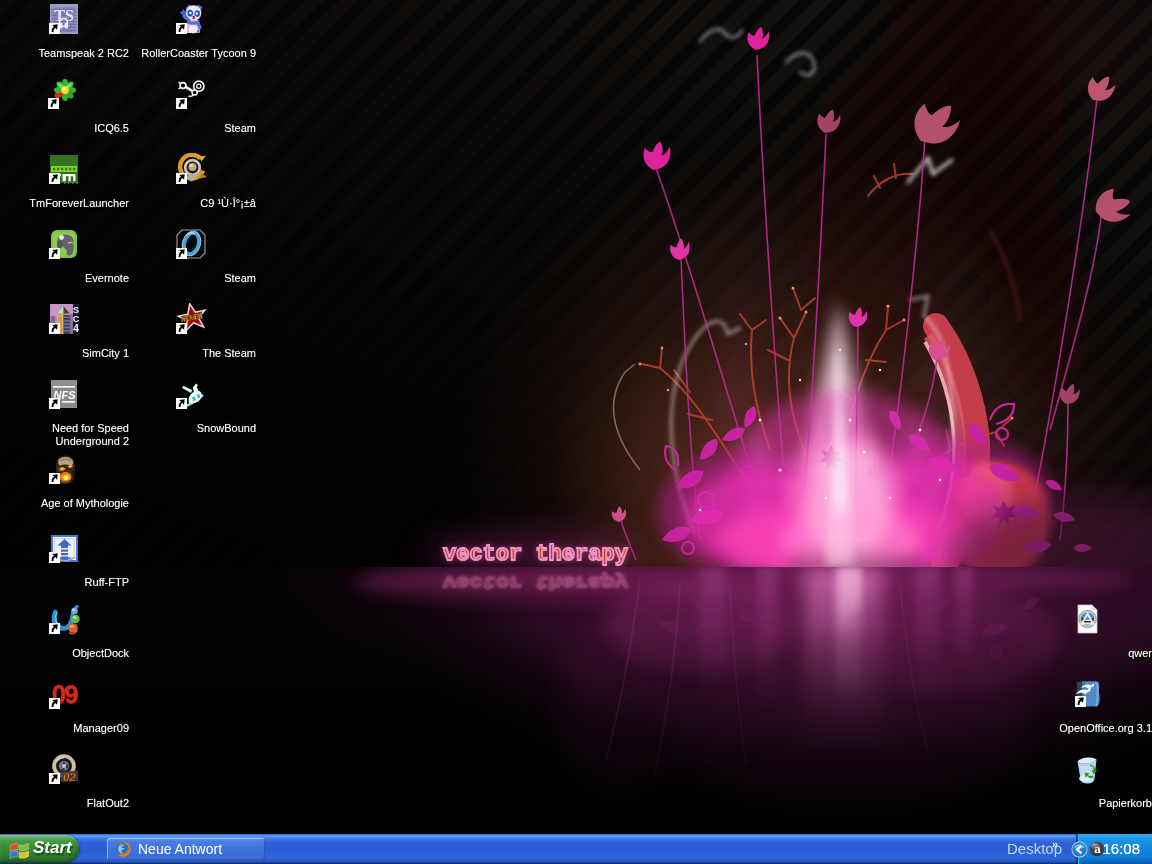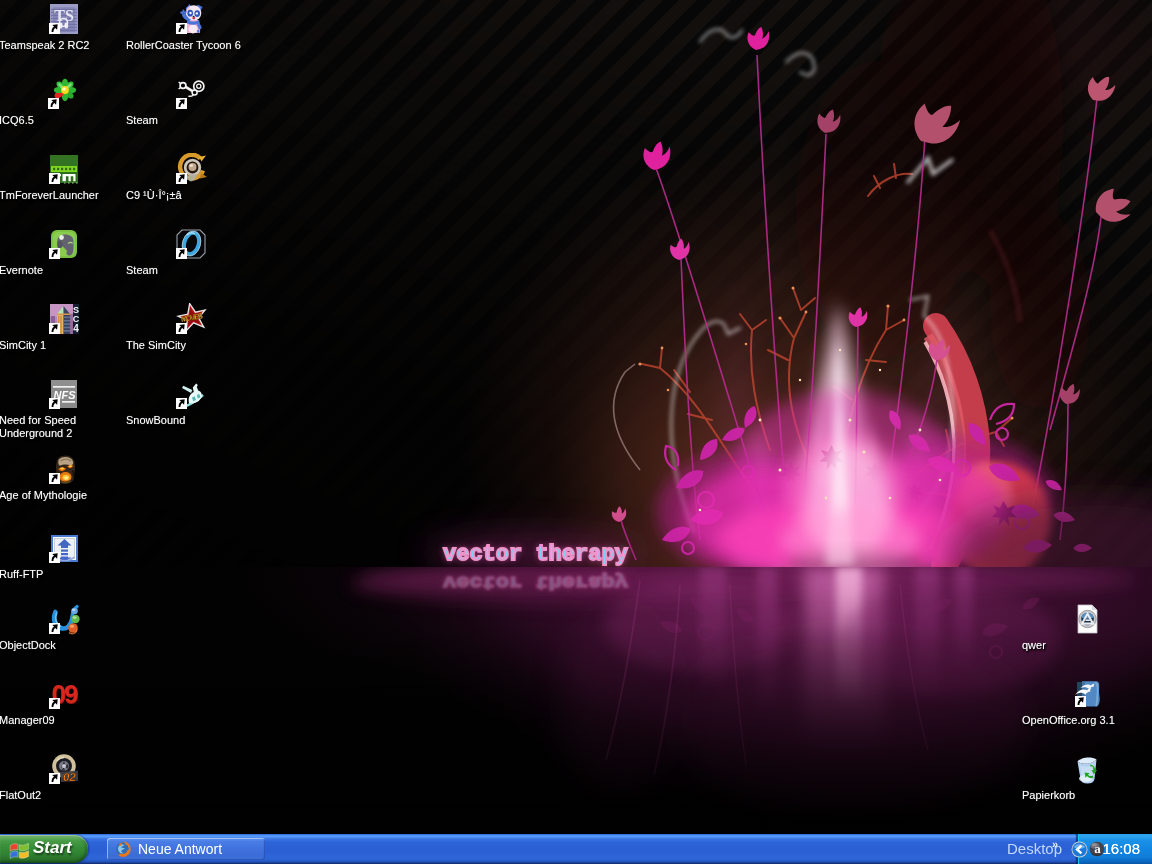--- a/index.html
+++ b/index.html
@@ -1,23 +1,23 @@
 <!DOCTYPE html>
 <html><head><meta charset="utf-8"><style>
 *{margin:0;padding:0;box-sizing:border-box}
 html,body{width:1152px;height:864px;overflow:hidden;background:#000;font-family:"Liberation Sans",sans-serif}
 #wp{position:absolute;left:0;top:0}
-.ic{position:absolute;width:130px;text-align:left;color:#fff;font-size:11px;line-height:13px}
+.ic{position:absolute;width:130px;text-align:right;color:#fff;font-size:11px;line-height:13px}
 .ic svg{display:block;margin:0 auto}
-.ic .lb{margin-top:4px;text-shadow:0 0 1px rgba(255,255,255,.45),1px 1px 1px #000,1px 2px 2px rgba(0,0,0,.9)}
-#vt,#vtr{position:absolute;font:bold 22px "Liberation Mono",monospace;color:#7dd3fc;-webkit-text-stroke:1.8px #ef93c8;text-shadow:0 0 7px rgba(255,110,200,.75),0 0 2px rgba(255,160,215,.9);white-space:nowrap}
+.ic .lb{margin-top:12px;text-shadow:0 0 1px rgba(255,255,255,.45),1px 1px 1px #000,1px 2px 2px rgba(0,0,0,.9)}
+#vt,#vtr{position:absolute;font:bold 22px "Liberation Mono",monospace;color:#c2410c;-webkit-text-stroke:1.8px #ef93c8;text-shadow:0 0 7px rgba(255,110,200,.75),0 0 2px rgba(255,160,215,.9);white-space:nowrap}
 #vt{left:443px;top:542px}
 #vtr{left:443px;top:569px;transform:scaleY(-.85);opacity:.42;filter:blur(1px)}
 #bar{position:absolute;left:0;top:834px;width:1152px;height:30px;background:linear-gradient(180deg,#2b63d6 0%,#4e92f5 5%,#5a9cf7 9%,#3a74e4 16%,#2d64d8 28%,#2a5fd3 58%,#2e66da 78%,#2b60cf 87%,#2152b6 93%,#16378a 97%,#10295e 100%)}
-#start{position:absolute;left:0;top:1px;width:88px;height:28px;border-radius:0 16px 16px 0;background:linear-gradient(180deg,#4f9e4c 0%,#6cb266 6%,#459a43 22%,#378d37 45%,#2f8132 70%,#2a7029 88%,#1d5a1f 100%);box-shadow:inset 0 1px 1px rgba(255,255,255,.45),inset -2px -1px 3px rgba(0,40,0,.4),1px 0 2px rgba(0,20,80,.5)}
+#start{position:absolute;left:0;top:1px;width:79px;height:28px;border-radius:0 16px 16px 0;background:linear-gradient(180deg,#4f9e4c 0%,#6cb266 6%,#459a43 22%,#378d37 45%,#2f8132 70%,#2a7029 88%,#1d5a1f 100%);box-shadow:inset 0 1px 1px rgba(255,255,255,.45),inset -2px -1px 3px rgba(0,40,0,.4),1px 0 2px rgba(0,20,80,.5)}
 #start .st{position:absolute;left:33px;top:3px;font:bold italic 17px "Liberation Sans",sans-serif;color:#fff;text-shadow:1px 2px 2px rgba(0,0,0,.55)}
 #start svg{position:absolute;left:9px;top:5px}
 #task{position:absolute;left:107px;top:4px;width:158px;height:22px;border-radius:3px;background:linear-gradient(180deg,#5e93f0 0%,#4a7ee6 16%,#4173de 45%,#3c6cd6 82%,#4374de 100%);box-shadow:inset 1px 1px 0 rgba(255,255,255,.45),inset -1px -1px 1px rgba(20,50,140,.45);color:#fff;font-size:14px;line-height:22px}
 #task .tx{position:absolute;left:31px;top:0}
 #task svg{position:absolute;left:8px;top:3px}
 #dsk{position:absolute;left:1007px;top:0;height:30px;color:#c3d9fb;font-size:15px;line-height:30px}
 #chv{position:absolute;left:1052px;top:4px;color:#e8f1fd;font:bold 11px "Liberation Sans",sans-serif;letter-spacing:-1px}
 #tray{position:absolute;left:1078px;top:0;width:74px;height:30px;background:linear-gradient(180deg,#2a9fee 0%,#2fa6f0 6%,#1a91e7 22%,#1186e2 50%,#0f7cd8 78%,#0b64be 93%,#0955a8 100%);border-left:1px solid #15c5f2;box-shadow:-2px 0 1px rgba(5,30,90,.6)}
 #clk{position:absolute;right:12px;top:0;height:42px;line-height:30px;color:#fff;font-size:15px;text-shadow:0 0 .5px #fff}
 #hidebtn{position:absolute;left:-8px;top:7px}
@@ -493,21 +493,21 @@
       <path d="M13,17 h10.5 q2.5,6.5 1.5,13 h-13.5 q-1,-6.5 1.5,-13 z" fill="#eeb2d8"></path>
       <ellipse cx="18" cy="26" rx="4.4" ry="4.4" fill="#fae8f2"></ellipse>
       <path d="M12.5,17 q6,3.2 11.5,0 l.8,3.2 q-6.6,3.2 -13,0 z" fill="#4a74d8"></path>
       <path d="M14,18.5 C10,17 6.8,14 7,11 L10.5,9.8 C11,12.8 13.5,15.5 16,16.5 Z" fill="#4a74d8"></path>
       <path d="M7,11 l-2,-.8 .8,-2 1.8,.5 -.2,-2.2 2,.2 .2,2 1.6,-1.3 .8,1.8" fill="#4a74d8"></path>
       <path d="M23.5,20 q3.2,2 3.2,5.5 l-2.8,1 q-.8,-3.5 -2,-4.5 z" fill="#4a74d8"></path>
       <path d="M24,26.5 l.8,3 -2.2,.5 -.6,-2.7" fill="#4a74d8"></path>
       <rect x="1" y="20" width="11" height="11" fill="#fff"></rect>
       <path d="M3.6,29 C3.6,26.4 4.4,24.6 6,23.6 L4.2,21.9 L9.7,21.3 L9.1,26.8 L7.3,25 C6,25.9 5.4,27.3 5.4,29 Z" fill="#000"></path>
     </svg>
-    <div class="lb">RollerCoaster Tycoon 6</div>
+    <div class="lb">RollerCoaster Tycoon 9</div>
   </div>
 <div class="ic" style="left:126px;top:78px">
     <svg width="32" height="32" viewBox="0 0 32 32">
       <g stroke="#f4f4f4" fill="none">
         <circle cx="8" cy="7.5" r="2.9" stroke-width="1.7"></circle>
         <path d="M5.8,5.6 L3.6,4 M5.8,9.4 L3.6,11" stroke-width="1.5"></path>
         <path d="M10.6,8.9 L17.6,13.2" stroke-width="2.6"></path>
         <circle cx="19.6" cy="14.6" r="2.5" stroke-width="1.5"></circle>
         <path d="M18.4,17 q-2.2,1.8 -5,1.2" stroke-width="1.5"></path>
         <circle cx="23.8" cy="8.3" r="5.1" stroke-width="1.7"></circle>
@@ -547,21 +547,21 @@
 <div class="ic" style="left:126px;top:303px">
     <svg width="32" height="32" viewBox="0 0 32 32">
       <g transform="rotate(-10 17 14)">
         <path d="M17,0.5 L21.2,9.8 L31,9.4 L23.4,16 L26.8,26 L17.6,20 L8.6,26.6 L11.8,16.4 L3.6,10.8 L13.4,10.4 Z" fill="#bc1616" stroke="#e4e4e4" stroke-width="1.4"></path>
         <path d="M17,5 L19.8,11.2 L26.6,11 L21.4,15.4 L23.6,22.2 L17.4,18.2 L11.4,22.6 L13.4,15.6 L8,12 L14.8,11.8 Z" fill="#8a0d0d" opacity=".85"></path>
       </g>
       <text x="17" y="17" font-size="7.5" font-weight="bold" fill="#f5c238" stroke="#5a3000" stroke-width=".4" text-anchor="middle" font-family="Liberation Sans" transform="rotate(-10 17 15)" textLength="22">MOVIES</text>
       <rect x="1" y="20" width="11" height="11" fill="#fff"></rect>
       <path d="M3.6,29 C3.6,26.4 4.4,24.6 6,23.6 L4.2,21.9 L9.7,21.3 L9.1,26.8 L7.3,25 C6,25.9 5.4,27.3 5.4,29 Z" fill="#000"></path>
     </svg>
-    <div class="lb">The SimCity</div>
+    <div class="lb">The Steam</div>
   </div>
 <div class="ic" style="left:126px;top:378px">
     <svg width="32" height="32" viewBox="0 0 32 32">
       <path d="M7,28.5 Q17.5,24.5 27.5,16 L28.8,18 Q18.5,27 8,30.6 Z" fill="#8ae0de"></path>
       <path d="M14,25 C12.8,20 14.8,16 18.8,14 L17.8,9.5 L21.2,5.5 L22.8,7 L21.8,9 L23.2,12.5 C26.2,13.5 27.6,16.5 26.6,19.5 L23.8,23 C20.8,25 17,25.8 14,25 Z" fill="#e8faf8"></path>
       <path d="M16,15 L7,10 8.3,7.8 17.3,12 Z" fill="#cdf0ee"></path>
       <path d="M17,19.5 l2.8,-1.2 1.2,3.8 -2.8,1.2 Z M21.8,17 l2.6,-1 1,3.4 -2.6,1 Z" fill="#35a8a6" opacity=".8"></path>
       <rect x="1" y="20" width="11" height="11" fill="#fff"></rect>
       <path d="M3.6,29 C3.6,26.4 4.4,24.6 6,23.6 L4.2,21.9 L9.7,21.3 L9.1,26.8 L7.3,25 C6,25.9 5.4,27.3 5.4,29 Z" fill="#000"></path>
     </svg>

